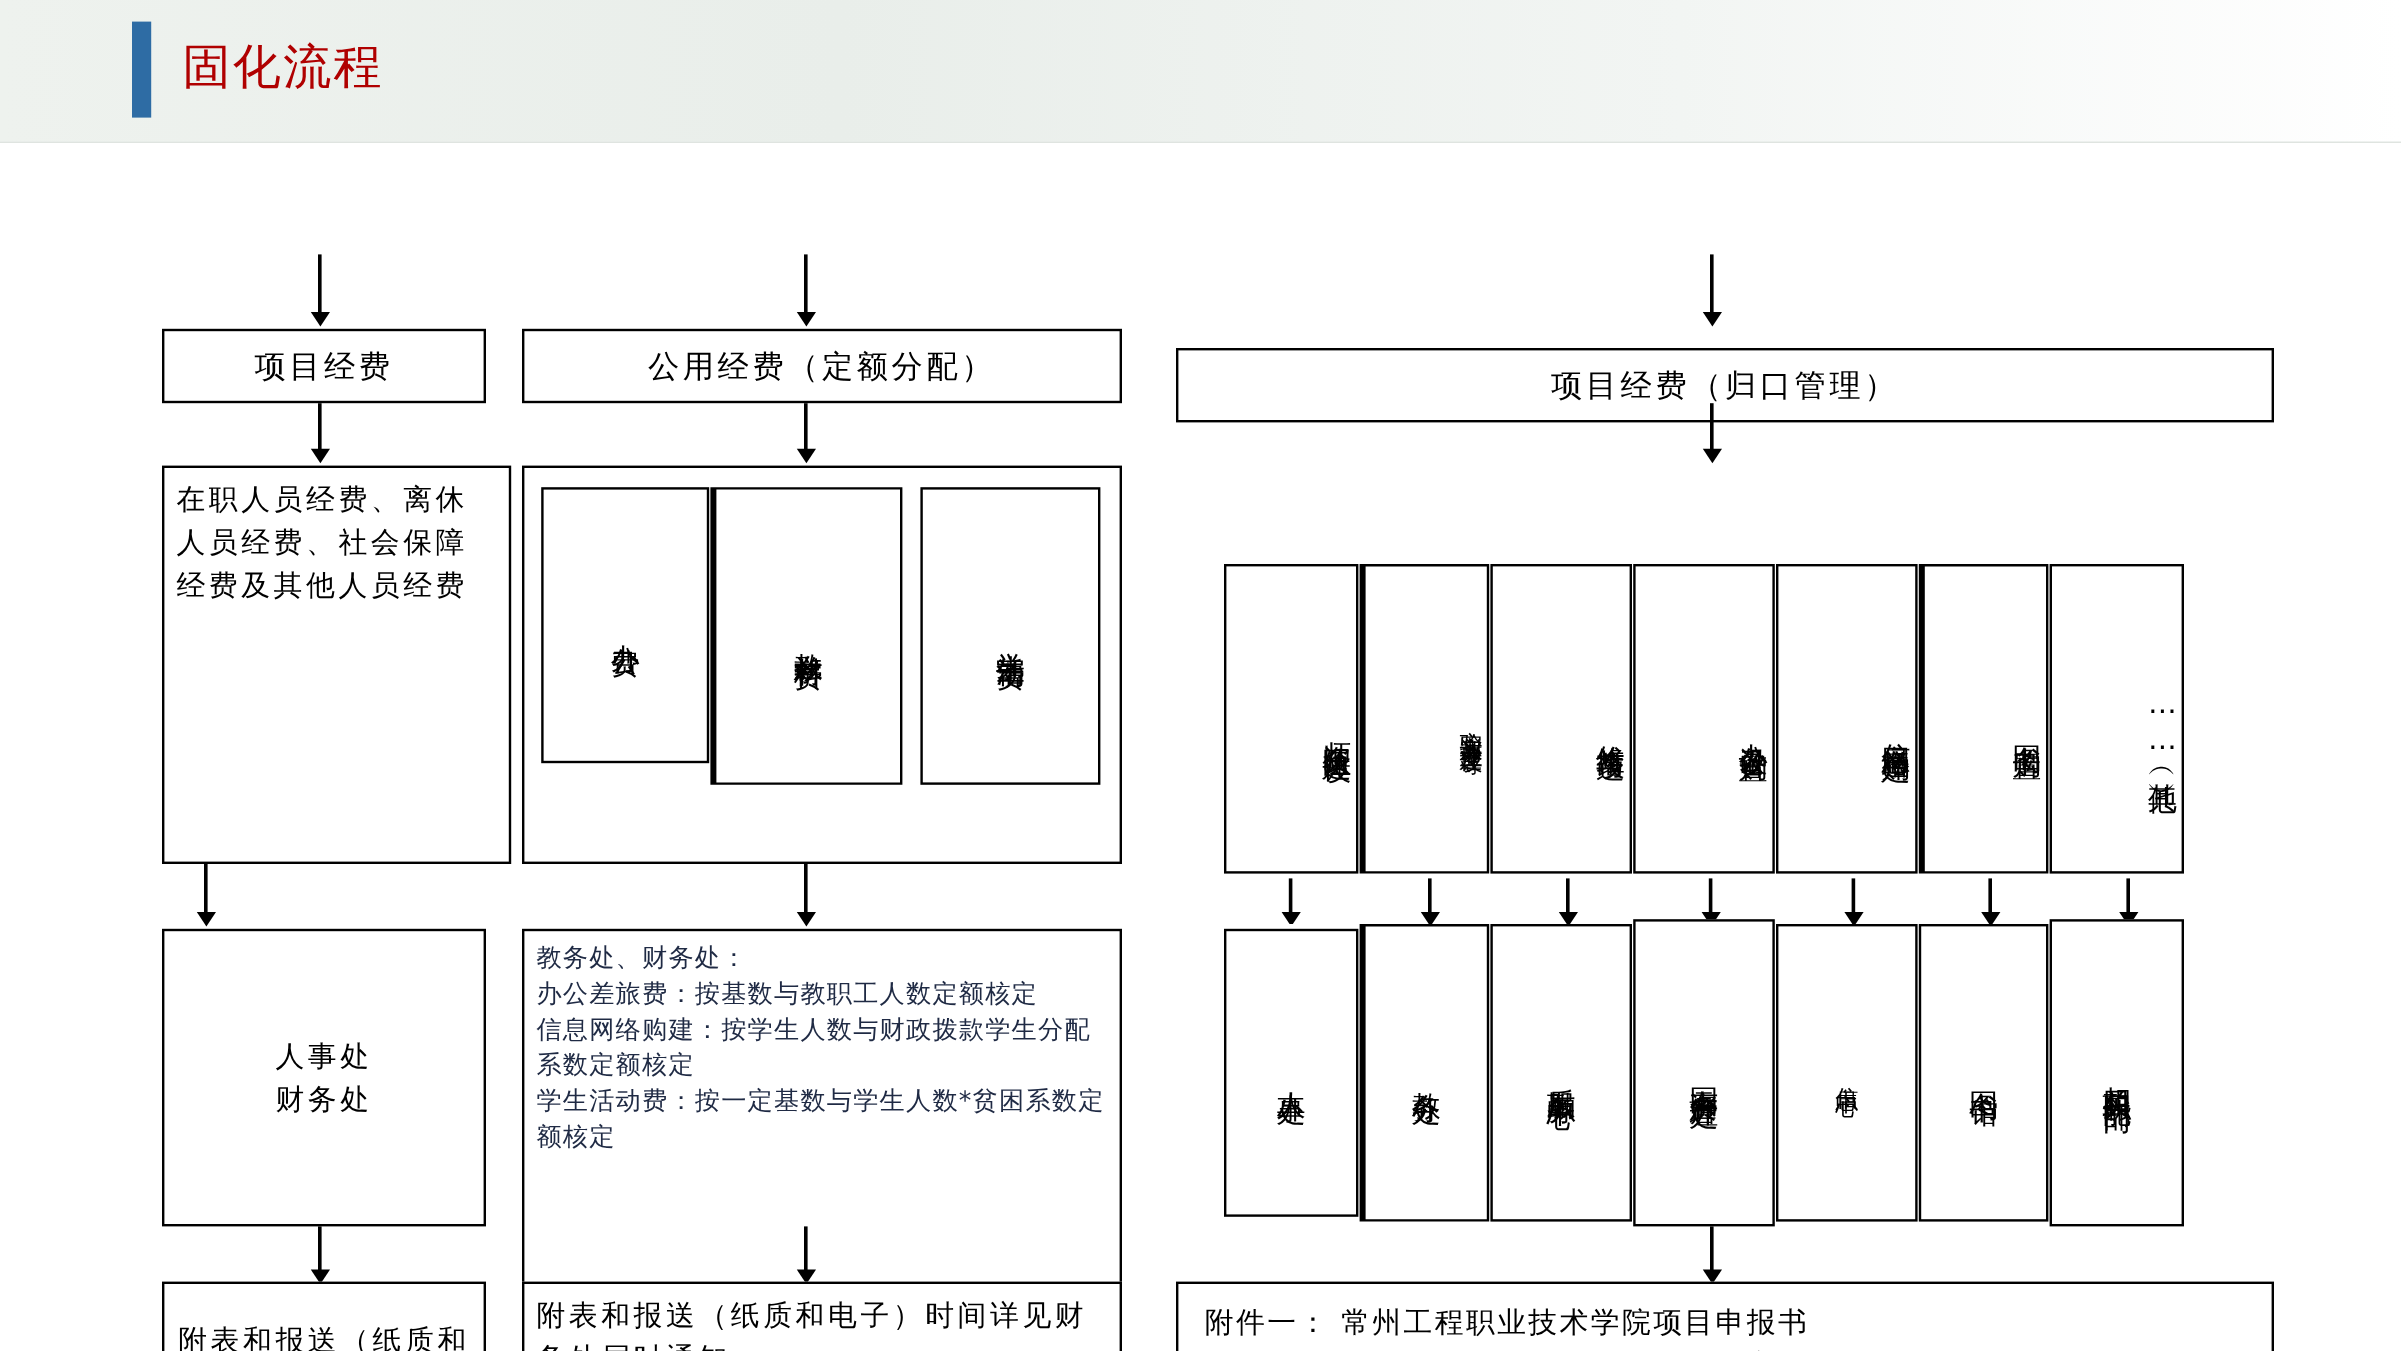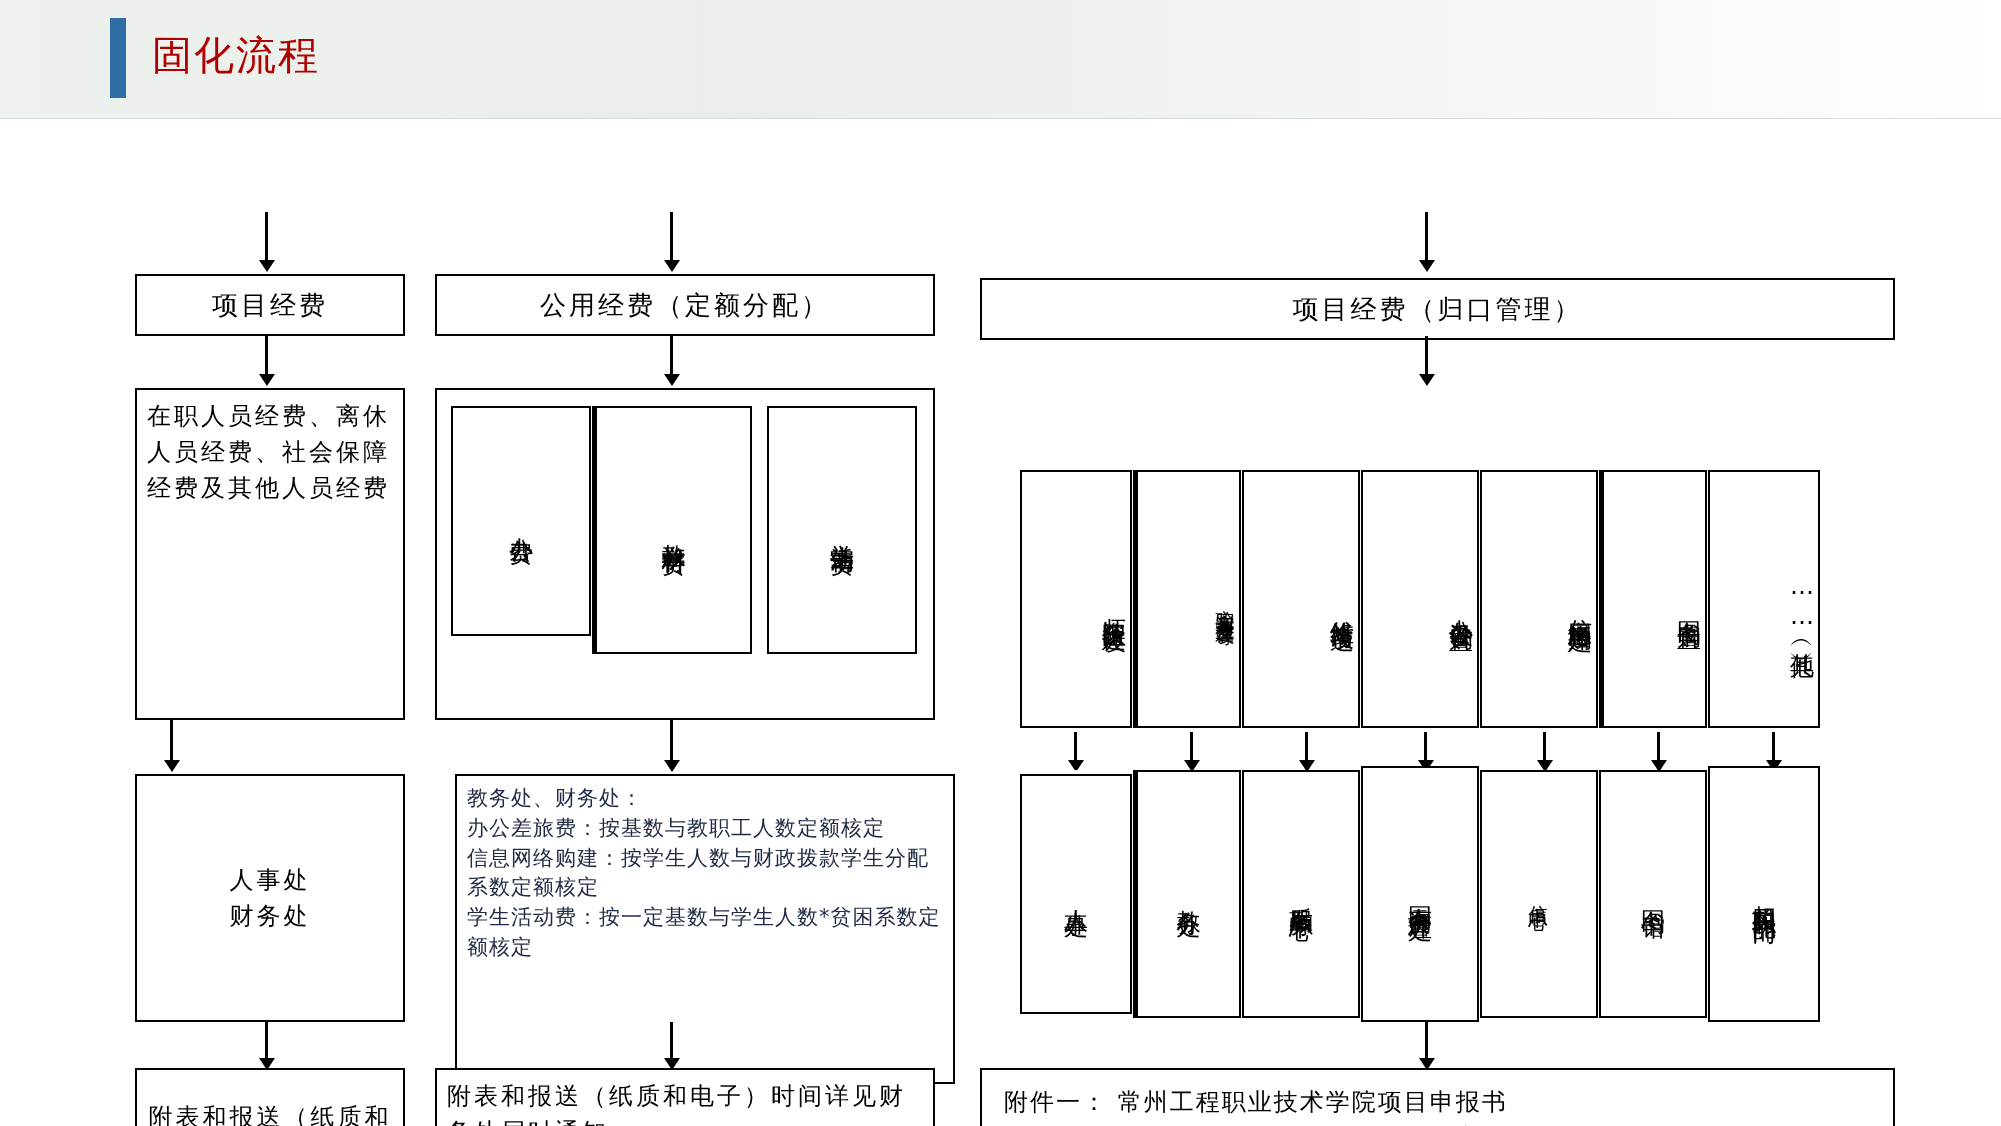--- a/index.html
+++ b/index.html
@@ -127,32 +127,32 @@
   <div class="arrow" style="left:1419px; top:142px;"></div>
 
   <div class="box ctr t-lvl2" style="left:135px; top:156px; width:270px; height:62px;">
     <span>项目经费</span>
   </div>
 
   <div class="box ctr t-lvl2" style="left:435px; top:156px; width:500px; height:62px;">
     <span>公用经费（定额分配）</span>
   </div>
 
-  <div class="box ctr t-lvl2" style="left:980px; top:160px; width:915px; height:62px;">
+  <div class="box ctr t-lvl2" style="left:980px; top:172px; width:915px; height:62px;">
     <span>项目经费（归口管理）</span>
   </div>
 
   <div class="vline" style="left:265px; top:218px; height:40px;"></div>
   <div class="arrow" style="left:259px; top:256px;"></div>
   <div class="vline" style="left:670px; top:218px; height:40px;"></div>
   <div class="arrow" style="left:664px; top:256px;"></div>
   <div class="vline" style="left:1425px; top:218px; height:40px;"></div>
   <div class="arrow" style="left:1419px; top:256px;"></div>
 
-  <div class="box pad t-body" style="left:135px; top:270px; width:270px; height:332px;">
+  <div class="box pad t-body" style="left:135px; top:270px; width:291px; height:332px;">
     <span>在职人员经费、离休人员经费、社会保障经费及其他人员经费</span>
   </div>
 
   <div class="vline" style="left:170px; top:602px; height:42px;"></div>
   <div class="arrow" style="left:164px; top:642px;"></div>
 
   <div class="box ctr t-body" style="left:135px; top:656px; width:270px; height:248px; white-space:pre-line;">
     <span>人事处
 财务处</span>
   </div>
@@ -172,21 +172,21 @@
       <span>教学材料费</span>
     </div>
     <div class="box vert-ctr t-vert" style="left:330px; top:16px; width:150px; height:248px;">
       <span>学生活动费</span>
     </div>
   </div>
 
   <div class="vline" style="left:670px; top:602px; height:42px;"></div>
   <div class="arrow" style="left:664px; top:642px;"></div>
 
-  <div class="box pad t-small" style="left:455px; top:656px; width:500px; height:310px; color:#1f2a44;">
+  <div class="box pad t-small" style="left:435px; top:656px; width:500px; height:310px; color:#1f2a44;">
     <div>
       <div>教务处、财务处：</div>
       <div>办公差旅费：按基数与教职工人数定额核定</div>
       <div>信息网络购建：按学生人数与财政拨款学生分配系数定额核定</div>
       <div>学生活动费：按一定基数与学生人数*贫困系数定额核定</div>
     </div>
   </div>
 
   <div class="vline" style="left:670px; top:904px; height:38px;"></div>
   <div class="arrow" style="left:664px; top:940px;"></div>

